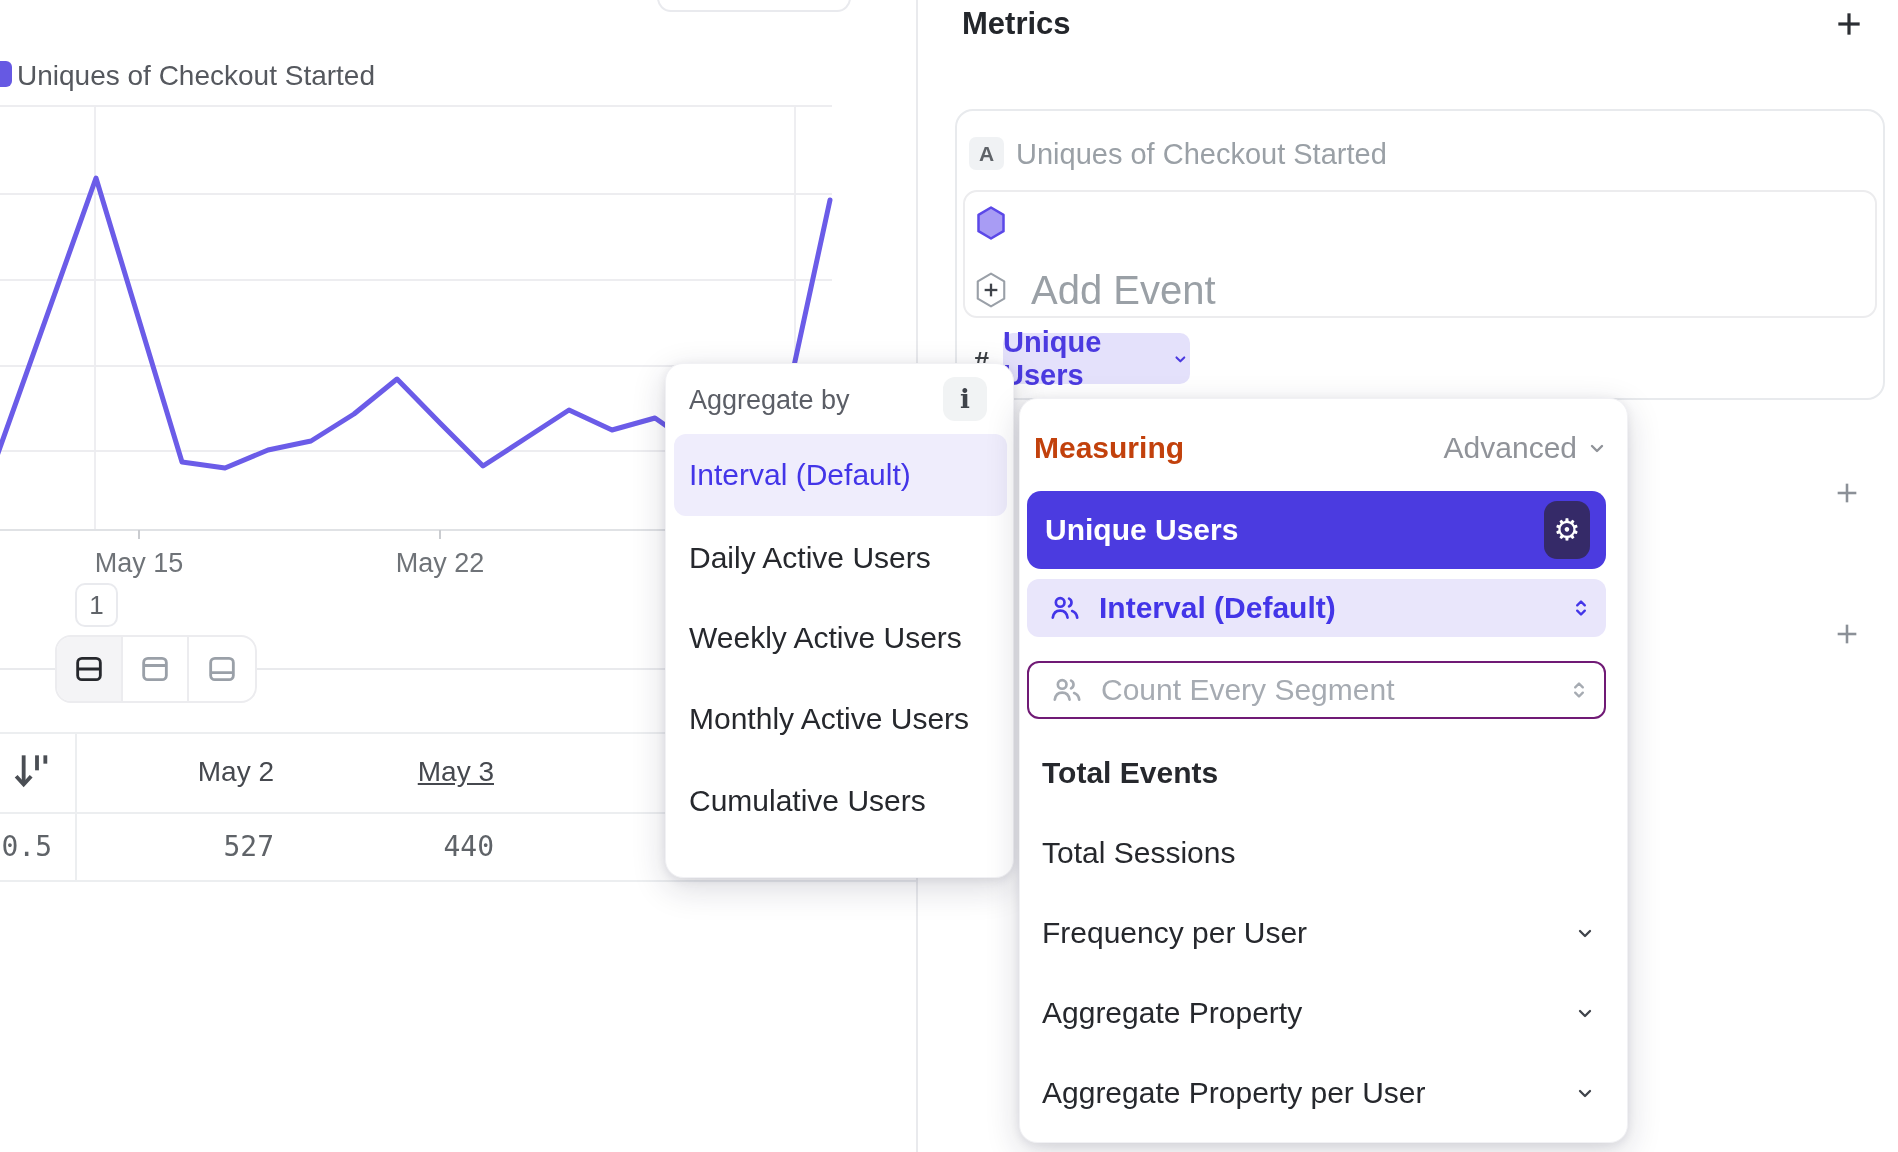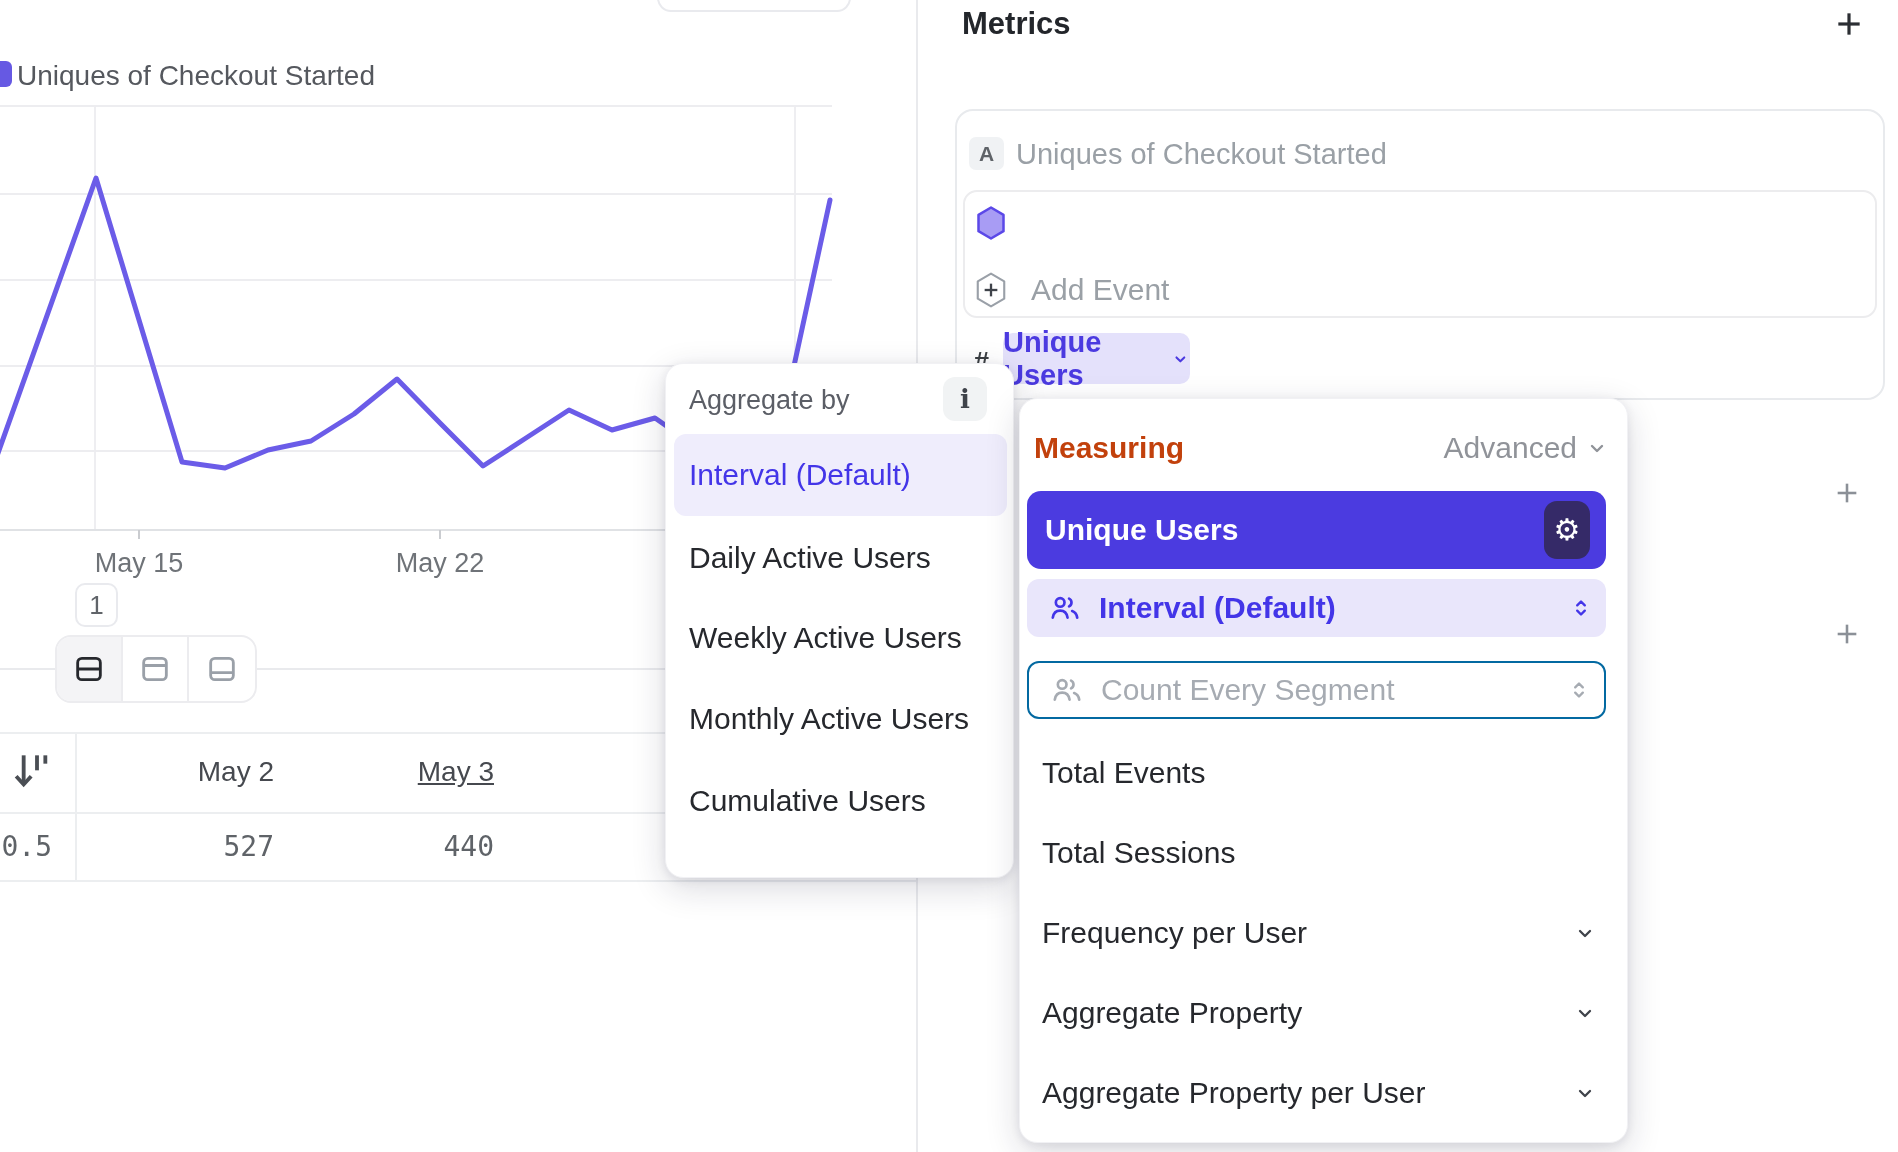--- a/index.html
+++ b/index.html
@@ -27,21 +27,21 @@
   .td{top:812px;height:68px;display:flex;align-items:center;justify-content:flex-end;
       font-family:"DejaVu Sans Mono",monospace;font-size:28px;color:#5f6368;}
   
   .metrics-title{left:962px;top:6px;font-size:31px;font-weight:700;color:#23262b;}
   .outer-card{left:955px;top:109px;width:930px;height:291px;border:2px solid #e8eaed;border-radius:18px;background:#fff;box-sizing:border-box;}
   .a-badge{left:969px;top:137px;width:35px;height:33px;border-radius:7px;background:#f0f2f4;
            display:flex;align-items:center;justify-content:center;font-size:21px;font-weight:700;color:#5f6368;}
   .metric-title{left:1016px;top:138px;height:33px;display:flex;align-items:center;font-size:29px;color:#9aa0a6;}
   .inner-card{left:963px;top:190px;width:914px;height:128px;border:2px solid #ececee;border-radius:14px;background:#fff;box-sizing:border-box;}
   .event-label{left:1031px;top:206px;height:36px;display:flex;align-items:center;font-size:30px;font-weight:600;color:#1f2126;}
-  .addevent-label{left:1031px;top:272px;height:36px;display:flex;align-items:center;font-size:30px;color:#9aa0a6;}
+  .addevent-label{left:1031px;top:272px;height:36px;display:flex;align-items:center;font-size:40px;color:#9aa0a6;}
   .hash{left:974px;top:347px;font-size:27px;font-weight:600;color:#3c4043;}
   .uu-pill{left:1003px;top:333px;width:187px;height:51px;border-radius:10px;background:#e4e1fb;
            display:flex;align-items:center;justify-content:center;gap:9px;cursor:pointer;}
   .uu-pill span{font-size:29px;font-weight:600;color:#4b3ae0;}
   .plus-btn{display:flex;align-items:center;justify-content:center;}
   
   .popup{background:#fff;border:1px solid #f1f1f4;border-radius:18px;
          box-shadow:0 10px 34px rgba(25,25,55,.16),0 2px 10px rgba(25,25,55,.08);box-sizing:border-box;}
   .agg-popup{left:665px;top:363px;width:349px;height:515px;z-index:30;}
   .agg-header{position:absolute;left:23px;top:21px;font-size:27px;color:#5b5e66;}
@@ -57,21 +57,21 @@
             font-size:30px;color:#909399;cursor:pointer;}
   .row-uu{position:absolute;left:7px;top:92px;width:579px;height:78px;border-radius:14px;background:#4b3be0;
           display:flex;align-items:center;padding-left:18px;box-sizing:border-box;cursor:pointer;}
   .row-uu span{font-size:30px;font-weight:700;color:#ffffff;}
   .gear-btn{position:absolute;right:16px;top:10px;width:46px;height:58px;border-radius:13px;background:#352a68;
             display:flex;align-items:center;justify-content:center;cursor:pointer;}
   .gear-glyph{font-family:"DejaVu Sans",sans-serif;font-size:31px;color:#fff;line-height:1;}
   .row-sel{position:absolute;left:7px;top:180px;width:579px;height:58px;border-radius:12px;background:#e9e6fb;
            display:flex;align-items:center;box-sizing:border-box;cursor:pointer;color:#4335e8;}
   .row-dis{position:absolute;left:7px;top:262px;width:579px;height:58px;border-radius:12px;background:#fff;
-           border:2px solid #0369a1;display:flex;align-items:center;box-sizing:border-box;cursor:pointer;color:#a6abb2;}
+           border:2px solid #701a75;display:flex;align-items:center;box-sizing:border-box;cursor:pointer;color:#a6abb2;}
   .row-icon{margin-left:22px;display:flex;align-items:center;}
   .row-label{margin-left:18px;font-size:30px;font-weight:600;}
   .row-updown{position:absolute;right:12px;top:50%;transform:translateY(-50%);display:flex;align-items:center;}
   .meas-item{position:absolute;left:22px;height:44px;display:flex;align-items:center;font-size:30px;color:#26282d;cursor:pointer;white-space:nowrap;}
   .meas-chevron{position:absolute;right:30px;display:flex;align-items:center;height:44px;}
   svg{display:block;}
 </style>
 </head>
 <body>
 
@@ -255,21 +255,21 @@
       </span>
       <span class="row-label" style="font-weight:400;">Count Every Segment</span>
       <span class="row-updown">
         <svg width="26" height="26" viewBox="0 0 24 24">
           <polyline points="8.5,9.5 12,6 15.5,9.5" fill="none" stroke="#a6abb2" stroke-width="2.2" stroke-linecap="round" stroke-linejoin="round"></polyline>
           <polyline points="8.5,14.5 12,18 15.5,14.5" fill="none" stroke="#a6abb2" stroke-width="2.2" stroke-linecap="round" stroke-linejoin="round"></polyline>
         </svg>
       </span>
     </div>
 
-    <div class="meas-item" style="top:352px;">Total Events</div>
+    <div class="meas-item" style="top:352px;font-weight:bold;">Total Events</div>
     <div class="meas-item" style="top:432px;">Total Sessions</div>
     <div class="meas-item" style="top:512px;">Frequency per User</div>
     <div class="meas-chevron" style="top:512px;">
       <svg width="24" height="24" viewBox="0 0 24 24">
           <polyline points="7,10 12,15 17,10" fill="none" stroke="#3f434a" stroke-width="2.3" stroke-linecap="round" stroke-linejoin="round"></polyline>
         </svg>
     </div>
     <div class="meas-item" style="top:592px;">Aggregate Property</div>
     <div class="meas-chevron" style="top:592px;">
       <svg width="24" height="24" viewBox="0 0 24 24">

